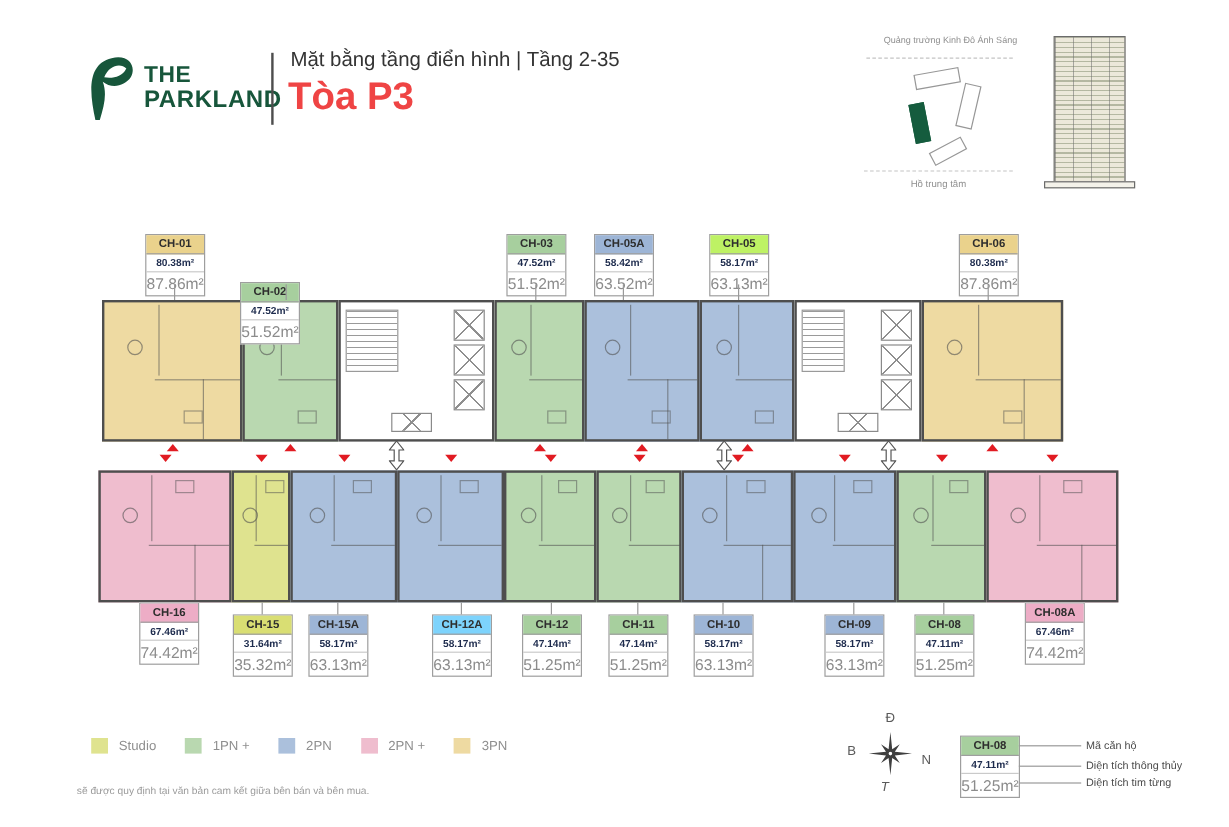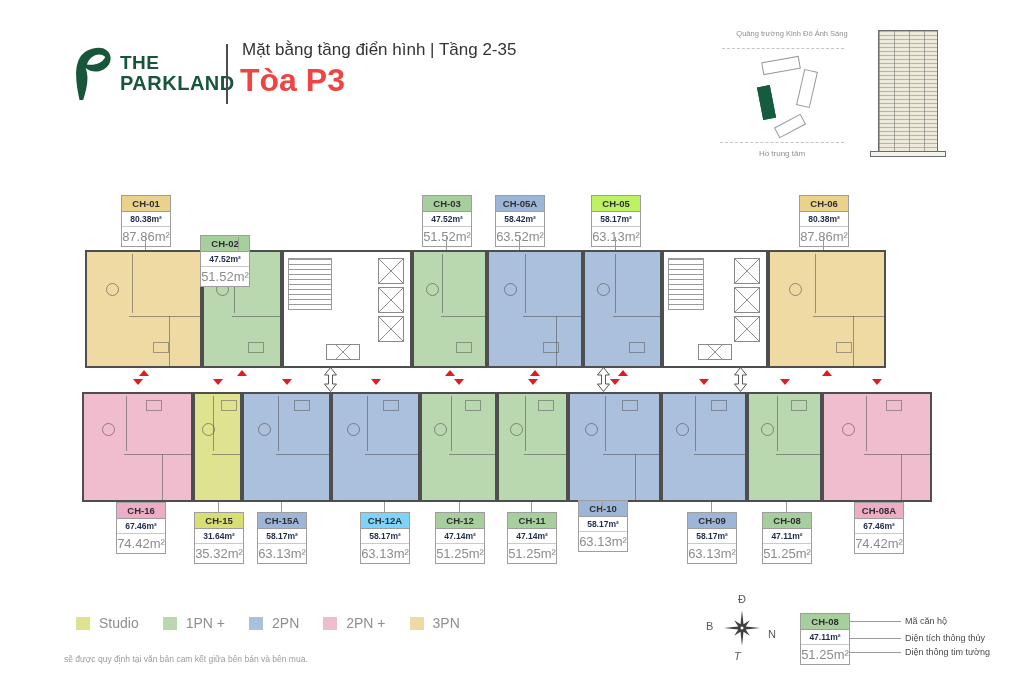--- a/index.html
+++ b/index.html
@@ -45,21 +45,21 @@
   
   .ulabel{position:absolute;width:48px;background:#fff;border:1px solid #9e9e9e;text-align:center;}
   .ulabel .code{font-size:9.5px;font-weight:bold;color:#2e2e2e;padding:2px 0;border-bottom:1px solid #9e9e9e;}
   .ulabel .a1{font-size:8.5px;font-weight:bold;color:#1d2b4d;padding:2px 0;border-bottom:1px solid #cacaca;}
   .ulabel .a2{font-size:13px;color:#8c8c8c;padding:2px 0;}
   .conn{position:absolute;width:1px;background:#9a9a9a;}
   
   #legend-items{position:absolute;left:76px;top:615px;display:flex;align-items:center;}
   .lg-item{display:flex;align-items:center;margin-right:24px;}
   .lg-sw{width:14px;height:13px;margin-right:9px;}
-  .lg-lb{font-size:14px;color:#8f8f8f;white-space:nowrap;}
+  .lg-lb{font-size:11px;color:#8f8f8f;white-space:nowrap;}
   .disc{position:absolute;left:64px;font-size:8.5px;color:#9b9b9b;}
   
   .cp-letter{position:absolute;font-size:11px;color:#5a5a5a;}
   
   .key-line{position:absolute;height:1px;background:#9a9a9a;}
   .key-text{position:absolute;font-size:9px;color:#4a4a4a;white-space:nowrap;}
 </style>
 </head>
 <body>
 
@@ -238,21 +238,21 @@
         <div class="a2">51.25m²</div>
       </div>
       <div class="conn" style="left: 531px; top: 502px; height: 10px;"></div>
       <div class="unit" style="left: 568px; top: 392px; width: 93px; height: 110px; background: rgb(171, 192, 220);"></div>
       <div class="iv" style="left: 605.2px; top: 396px; height: 55px;"></div>
       <div class="ih" style="left: 603.34px; top: 453.6px; width: 55.8px;"></div>
       <div class="iv" style="left: 634.96px; top: 453.6px; height: 46.2px;"></div>
       <div class="tbl" style="left: 584.74px; top: 422.8px;"></div>
       <div class="furn" style="left: 621.94px; top: 400px; width: 14px; height: 9px;"></div>
       <div class="tri-down" style="left: 609.5px; top: 379px;"></div>
-      <div class="ulabel" style="left: 578px; top: 500px;">
+      <div class="ulabel" style="left: 578px; top: 512px;">
         <div class="code" style="background: rgb(157, 181, 214);">CH-10</div>
         <div class="a1">58.17m²</div>
         <div class="a2">63.13m²</div>
       </div>
       <div class="conn" style="left: 602px; top: 502px; height: 10px;"></div>
       <div class="unit" style="left: 661px; top: 392px; width: 86px; height: 110px; background: rgb(171, 192, 220);"></div>
       <div class="iv" style="left: 695.4px; top: 396px; height: 55px;"></div>
       <div class="ih" style="left: 693.68px; top: 453.6px; width: 51.6px;"></div>
       <div class="tbl" style="left: 676.48px; top: 422.8px;"></div>
       <div class="furn" style="left: 710.88px; top: 400px; width: 14px; height: 9px;"></div>
@@ -348,15 +348,15 @@
   <div class="ulabel" style="left:800px;top:613px;">
     <div class="code" id="key-code" style="background: rgb(167, 207, 158);">CH-08</div>
     <div class="a1">47.11m²</div>
     <div class="a2">51.25m²</div>
   </div>
   <div class="key-line" style="left:849px;top:621px;width:52px;"></div>
   <div class="key-line" style="left:849px;top:638px;width:52px;"></div>
   <div class="key-line" style="left:849px;top:652px;width:52px;"></div>
   <div class="key-text" style="left:905px;top:616px;">Mã căn hộ</div>
   <div class="key-text" style="left:905px;top:633px;">Diện tích thông thủy</div>
-  <div class="key-text" style="left:905px;top:647px;">Diện thông tim tường</div>
+  <div class="key-text" style="left:905px;top:647px;">Diện tích tim từng</div>
 
 </div>
 
 </body></html>

